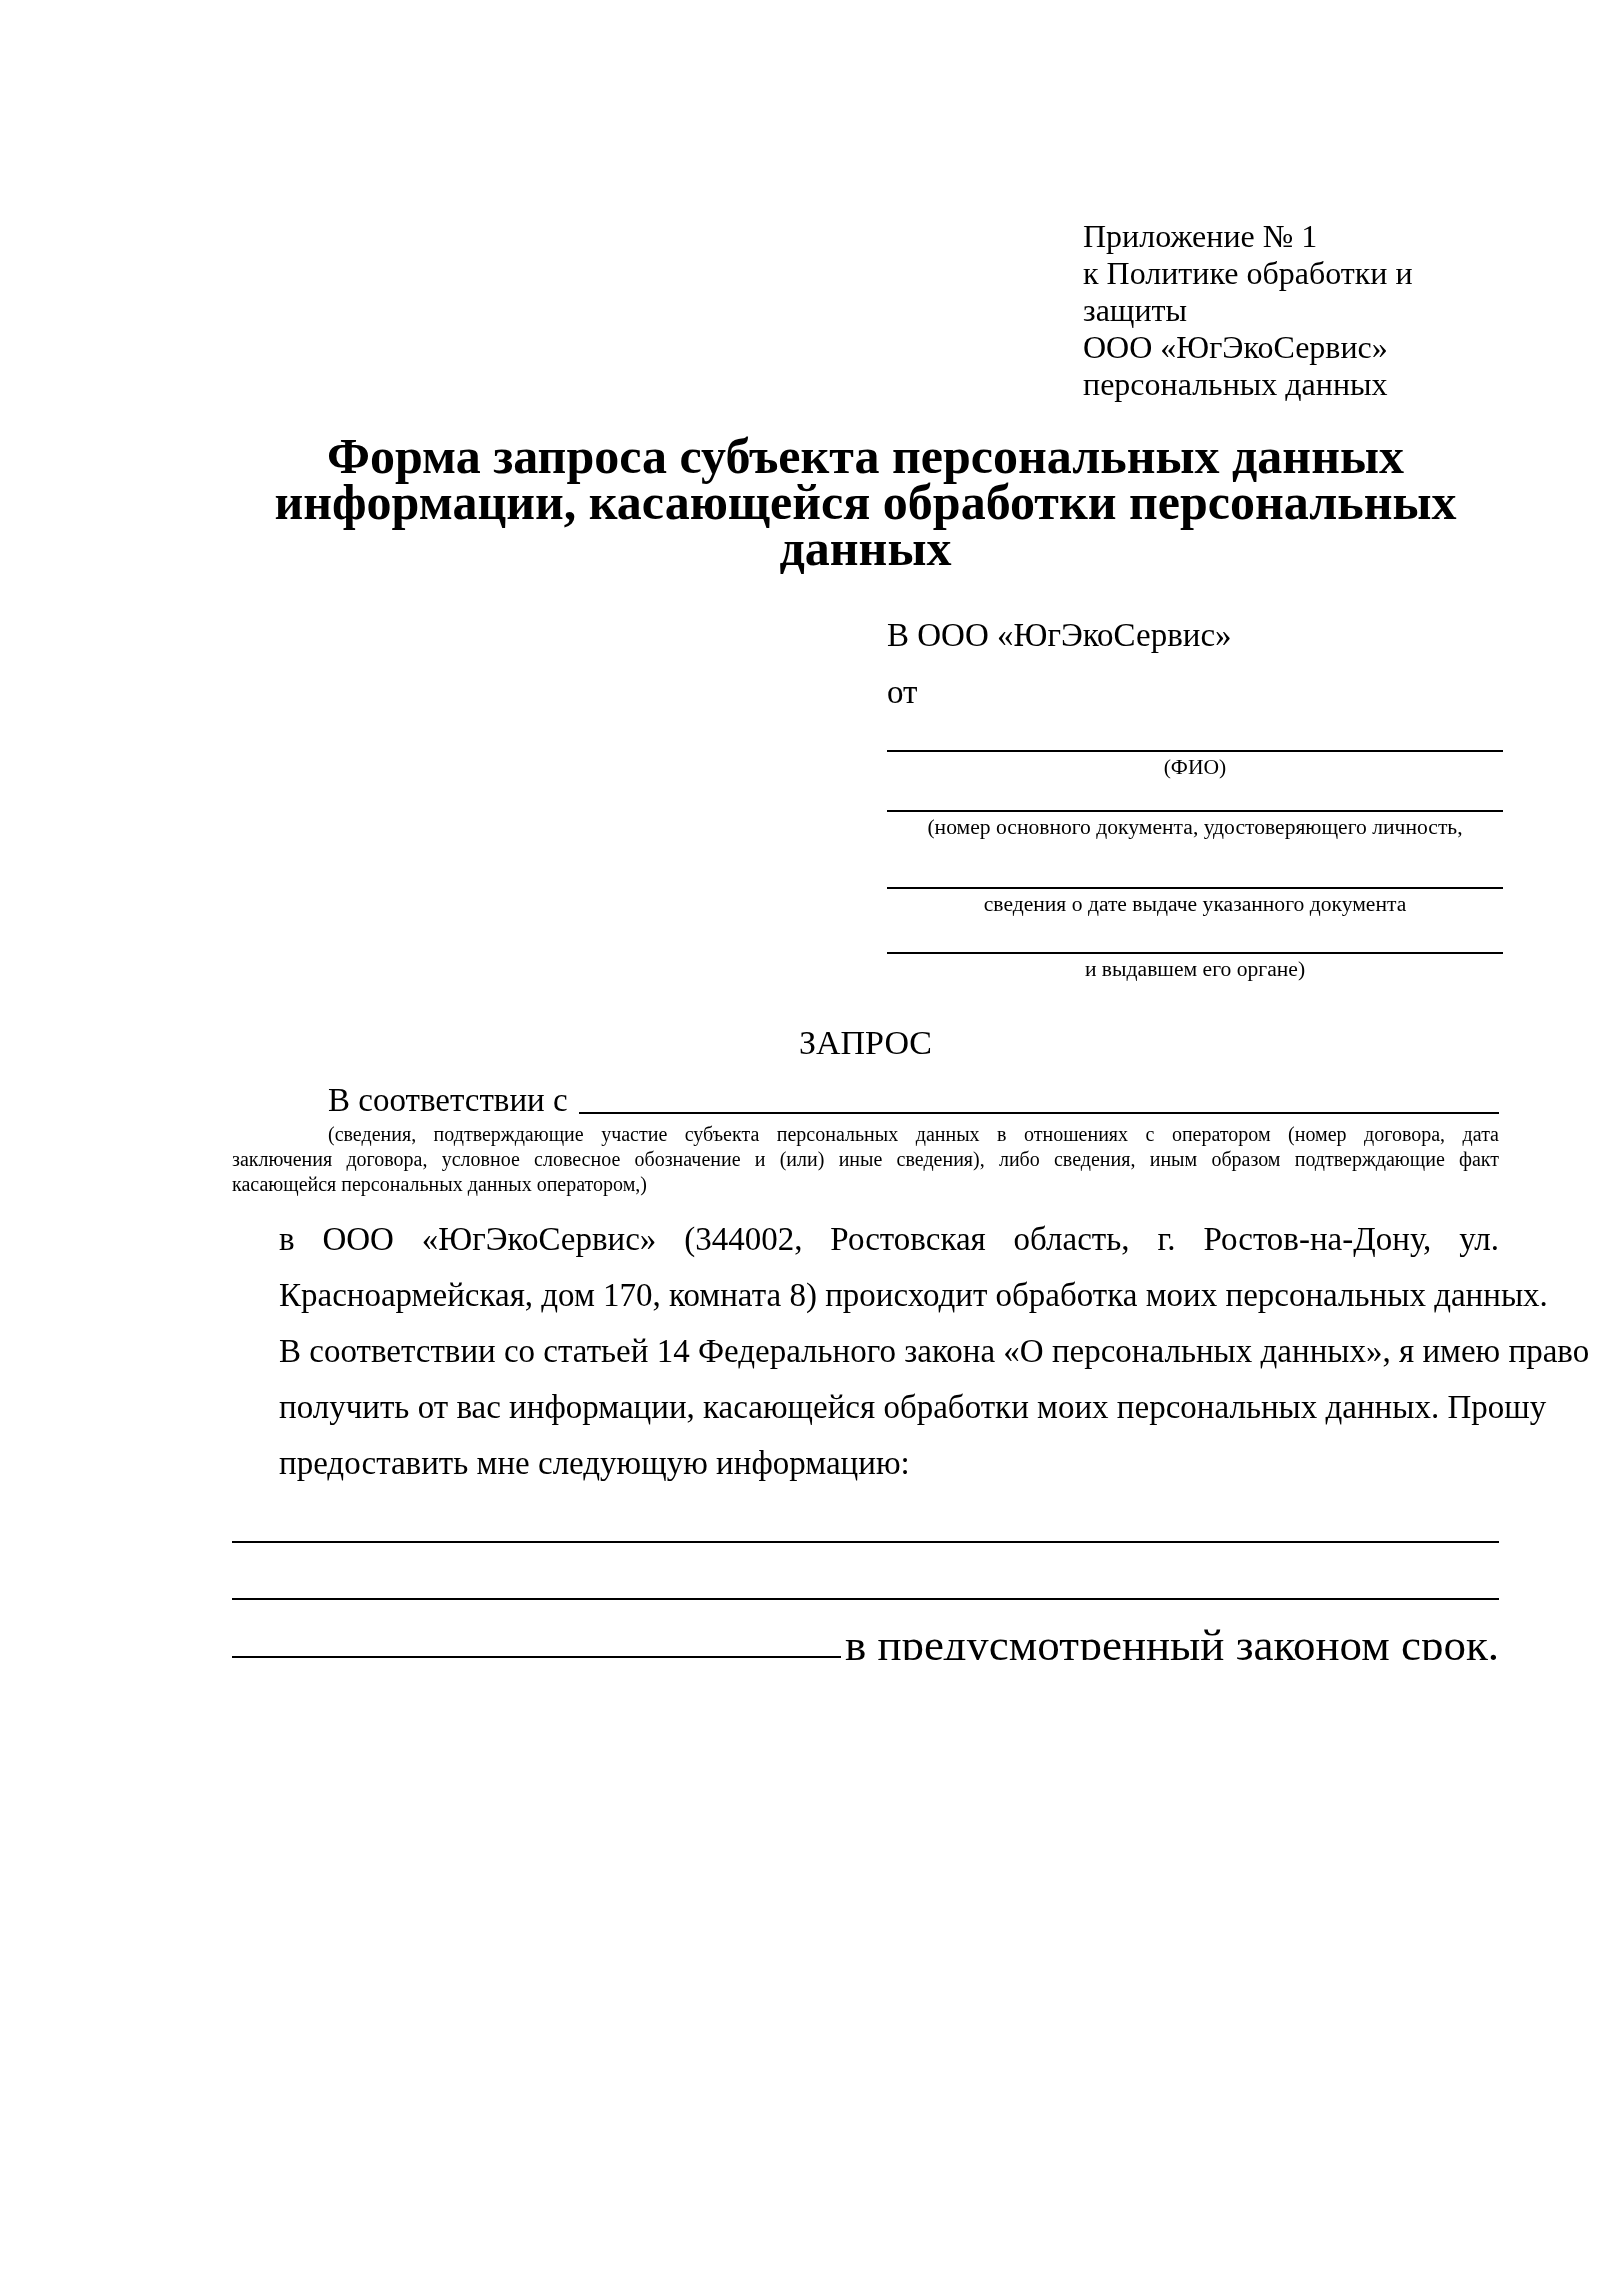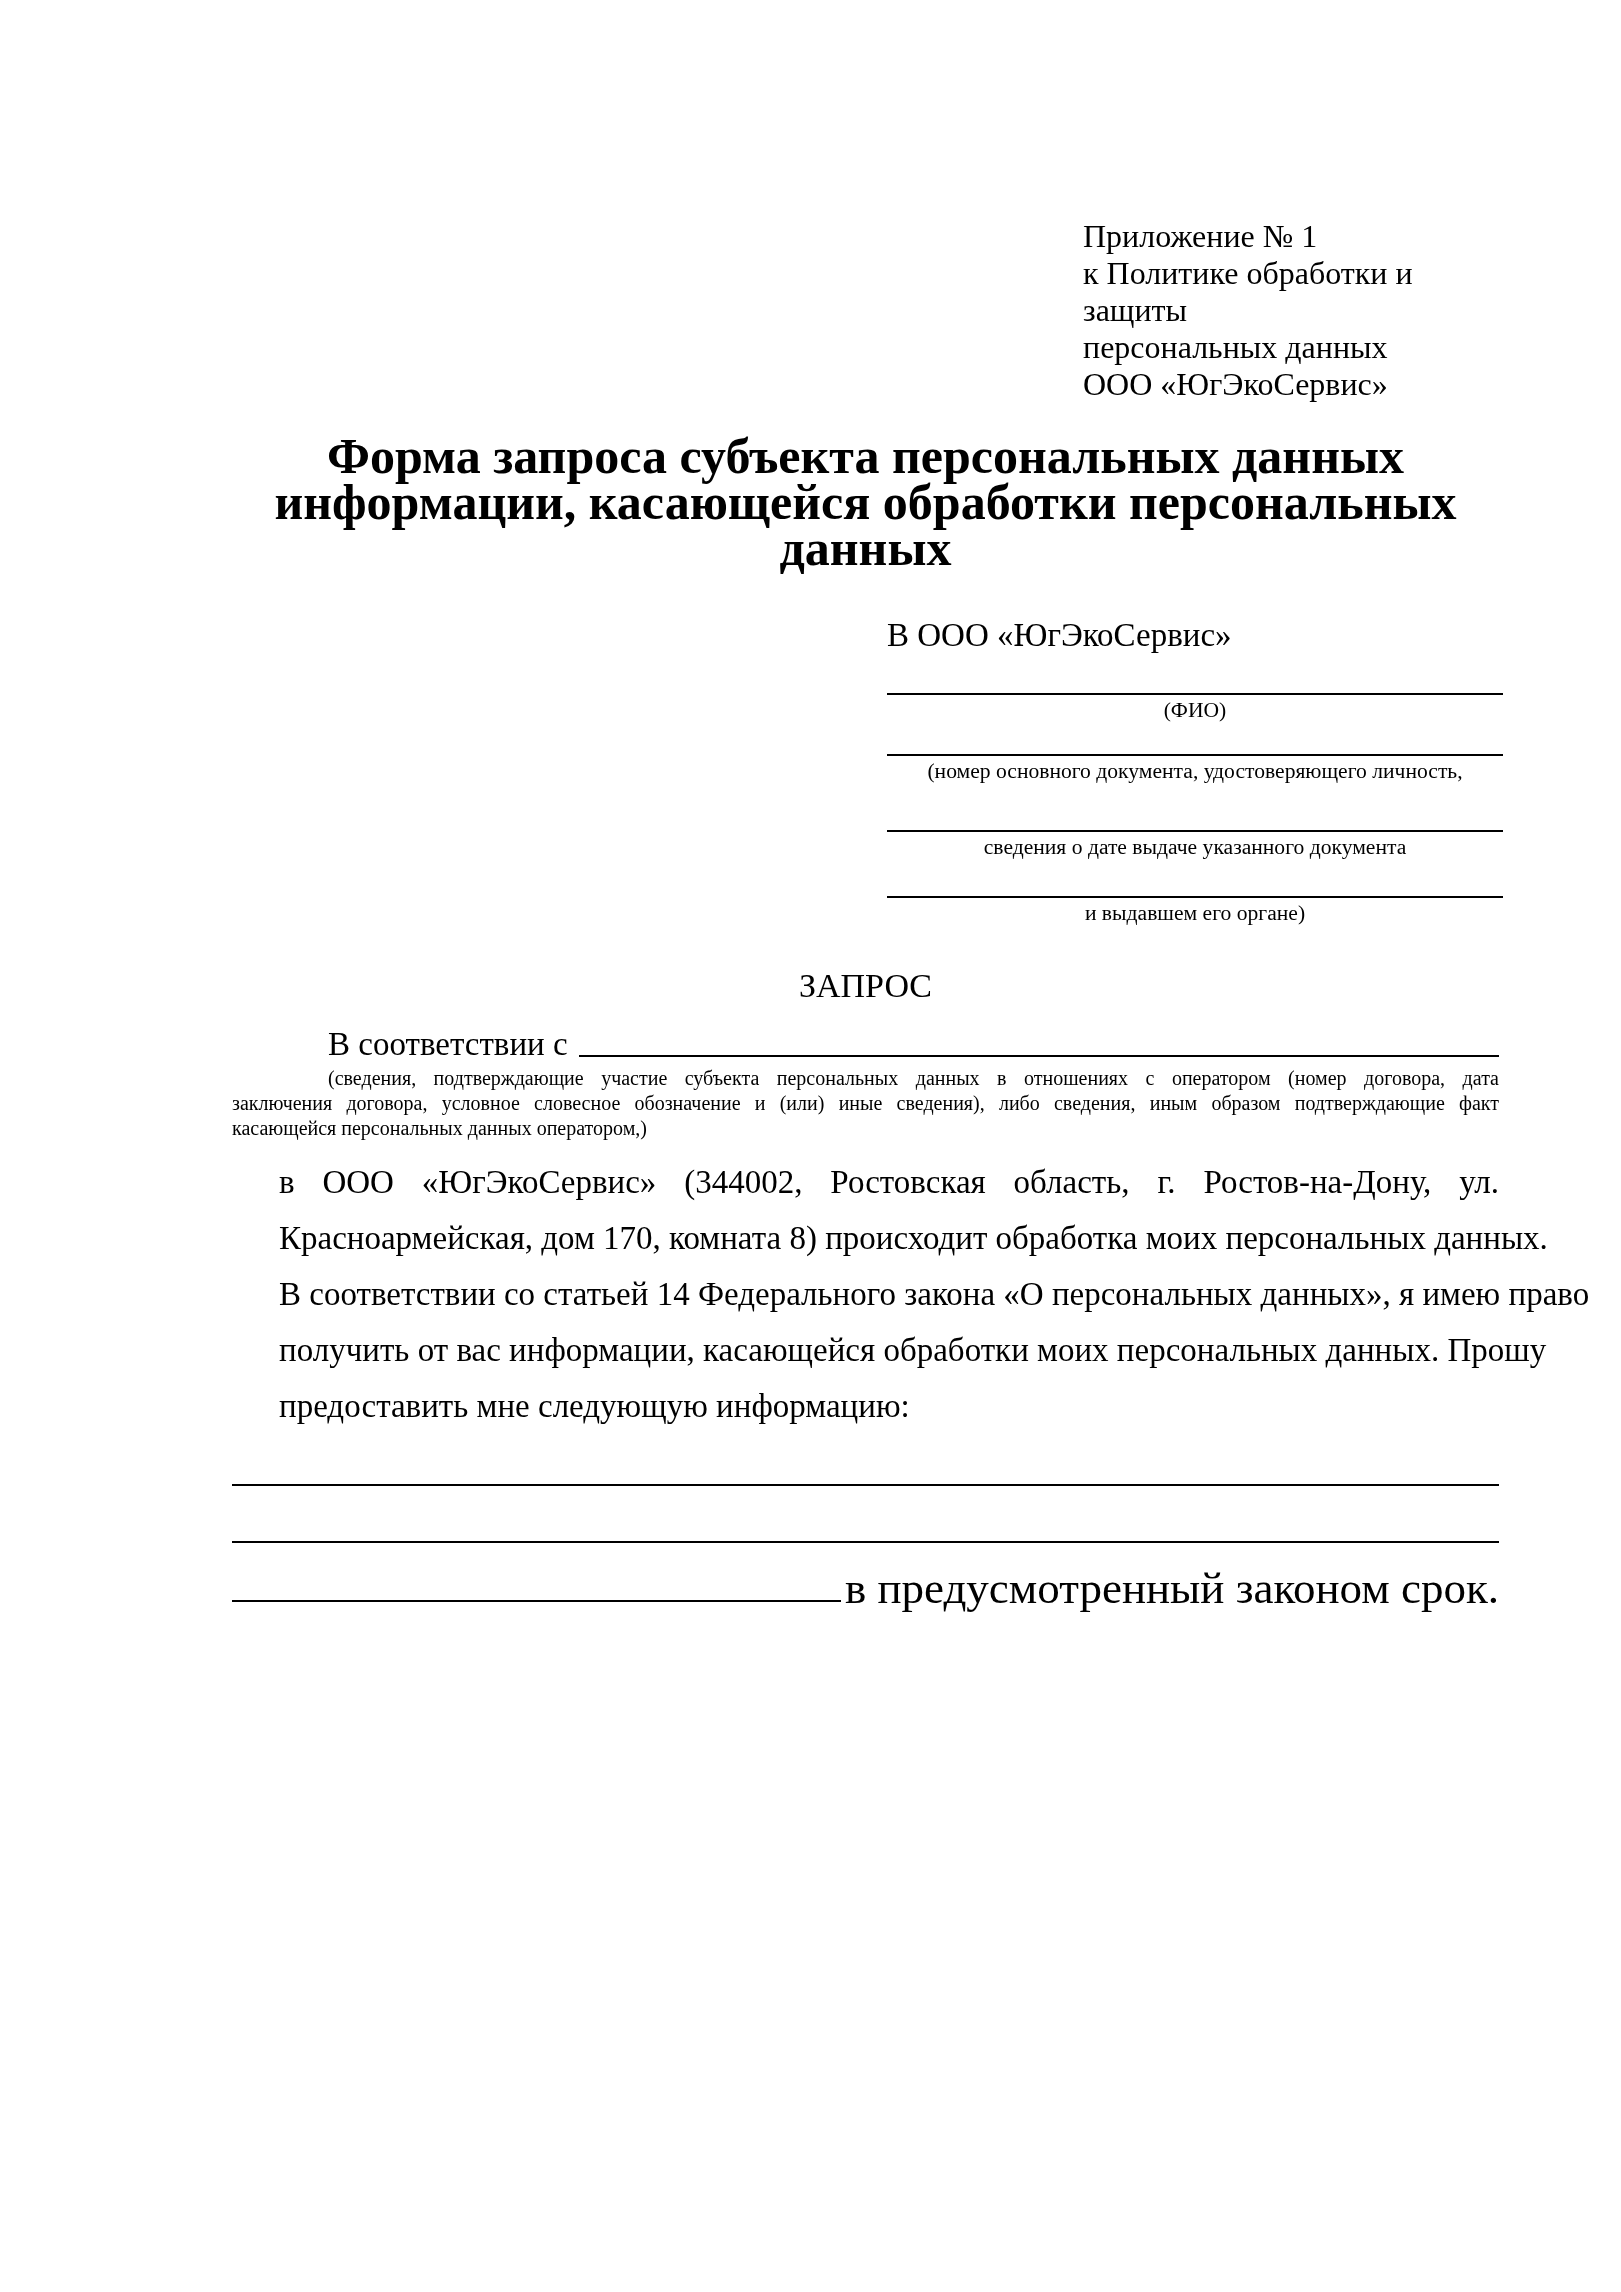--- a/index.html
+++ b/index.html
@@ -159,28 +159,29 @@
 </style>
 </head>
 <body>
 
 <div class="page">
   <div class="content">
 
     <div class="appendix">
       <div>Приложение № 1</div>
       <div>к Политике обработки и защиты</div>
+      <div>ООО «ЮгЭкоСервис»</div>
       <div>персональных данных</div>
-      <div>ООО «ЮгЭкоСервис»</div>
     </div>
 
     <h1 class="title">Форма запроса субъекта персональных данных информации, касающейся обработки персональных данных</h1>
 
     <div class="recipient">
       <div class="r-text">В ООО «ЮгЭкоСервис»</div>
+      <div class="r-text r-from">от</div>
 
       <div class="fill f1"></div>
       <div class="cap">(ФИО)</div>
 
       <div class="fill f2"></div>
       <div class="cap">(номер основного документа, удостоверяющего личность,</div>
 
       <div class="fill f3"></div>
       <div class="cap">сведения о дате выдаче указанного документа</div>
 

